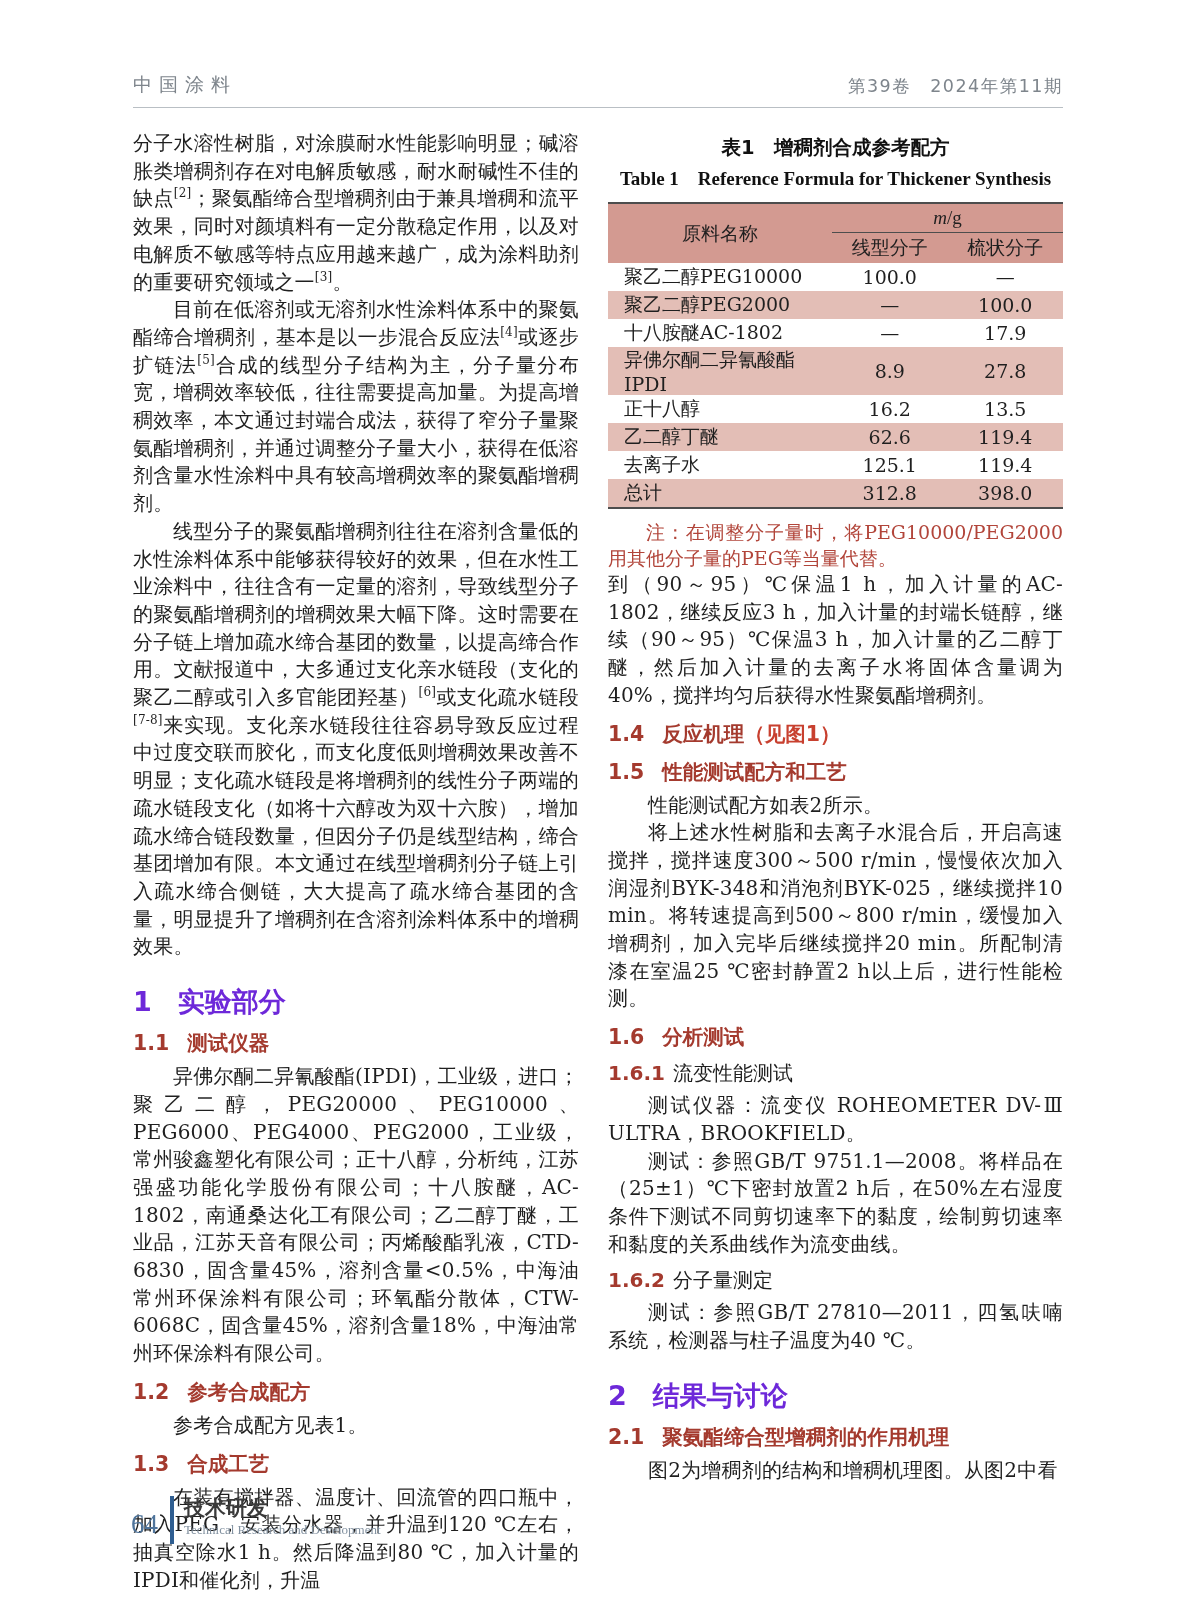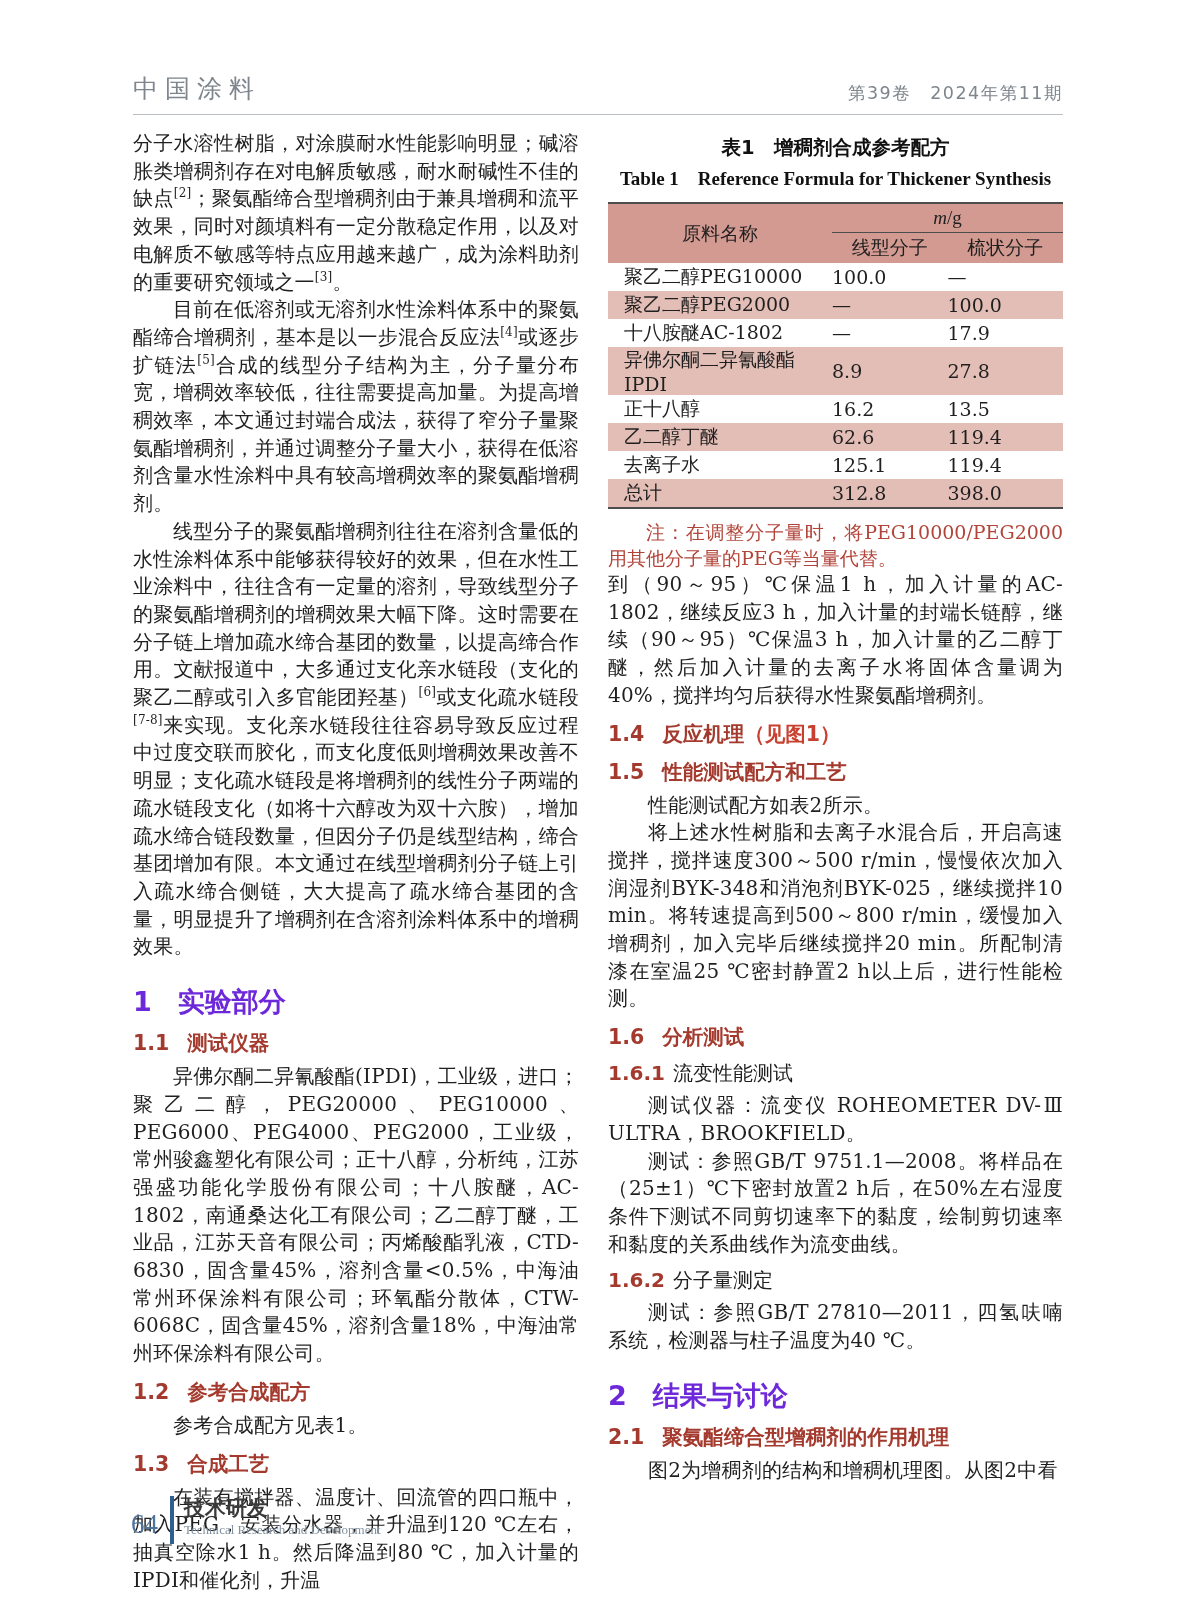--- a/index.html
+++ b/index.html
@@ -3,21 +3,21 @@
 <meta charset="utf-8">
 <style>
   html,body{margin:0;padding:0;background:#ffffff;}
   .page{position:relative;width:1187px;height:1600px;background:#ffffff;overflow:hidden;
         font-family:"DejaVu Serif",serif;color:#1f1f1f;}
 
   
   .pg-header{position:absolute;left:133px;right:124px;top:72px;display:flex;
              justify-content:space-between;align-items:flex-end;padding-bottom:9px;
              border-bottom:1px solid #b9bfc4;color:#7e858c;}
-  .journal{font-size:25px;letter-spacing:7px;font-family:"DejaVu Sans",sans-serif;}
+  .journal{font-size:19px;letter-spacing:7px;font-family:"DejaVu Sans",sans-serif;}
   .issue{font-size:17.5px;letter-spacing:1.5px;font-family:"DejaVu Sans",sans-serif;}
 
   
   .col{position:absolute;top:130px;}
   .col.left{left:133px;width:446px;}
   .col.right{left:608px;width:455px;}
 
   p.body{font-size:20px;line-height:27.7px;text-align:justify;margin:0;letter-spacing:.2px;}
   p.ind{text-indent:2em;}
   sup{font-size:12px;line-height:0;}
@@ -42,21 +42,21 @@
   table.formula{width:100%;border-collapse:collapse;font-size:19px;
                 border-top:2px solid #4d4d4d;border-bottom:2px solid #4d4d4d;}
   table.formula th{font-weight:normal;background:#d39a91;}
   th.mat{width:222px;}
   tr.unit-row th.unit{height:26px;border-bottom:1px solid #4d4d4d;text-align:center;
                       font-family:"Liberation Serif",serif;}
   tr.unit-row th.unit i{font-family:"Liberation Serif",serif;}
   tr.subcol-row th{height:28px;text-align:center;}
   table.formula tbody td{height:28px;padding:0;}
   table.formula tbody td.name{text-align:left;padding-left:16px;}
-  table.formula tbody td.num{}
+  table.formula tbody td.num{text-align:center;}
   table.formula tbody tr:nth-child(even){background:#e3beb6;}
   .tbl-note{color:#b2453a;font-size:19px;line-height:26px;text-indent:2em;
             text-align:justify;margin:10px 0 0;}
   .after-table{margin-top:34px;}
 
   
   .pg-footer{position:absolute;left:131px;top:1496px;display:flex;align-items:flex-start;}
   .pg-num{font-size:27px;color:#4f749b;font-family:"Liberation Serif",serif;
           margin-right:12px;align-self:center;padding-top:8px;}
   .pg-bar{width:4px;height:48px;background:#2f5e91;margin-right:10px;}

